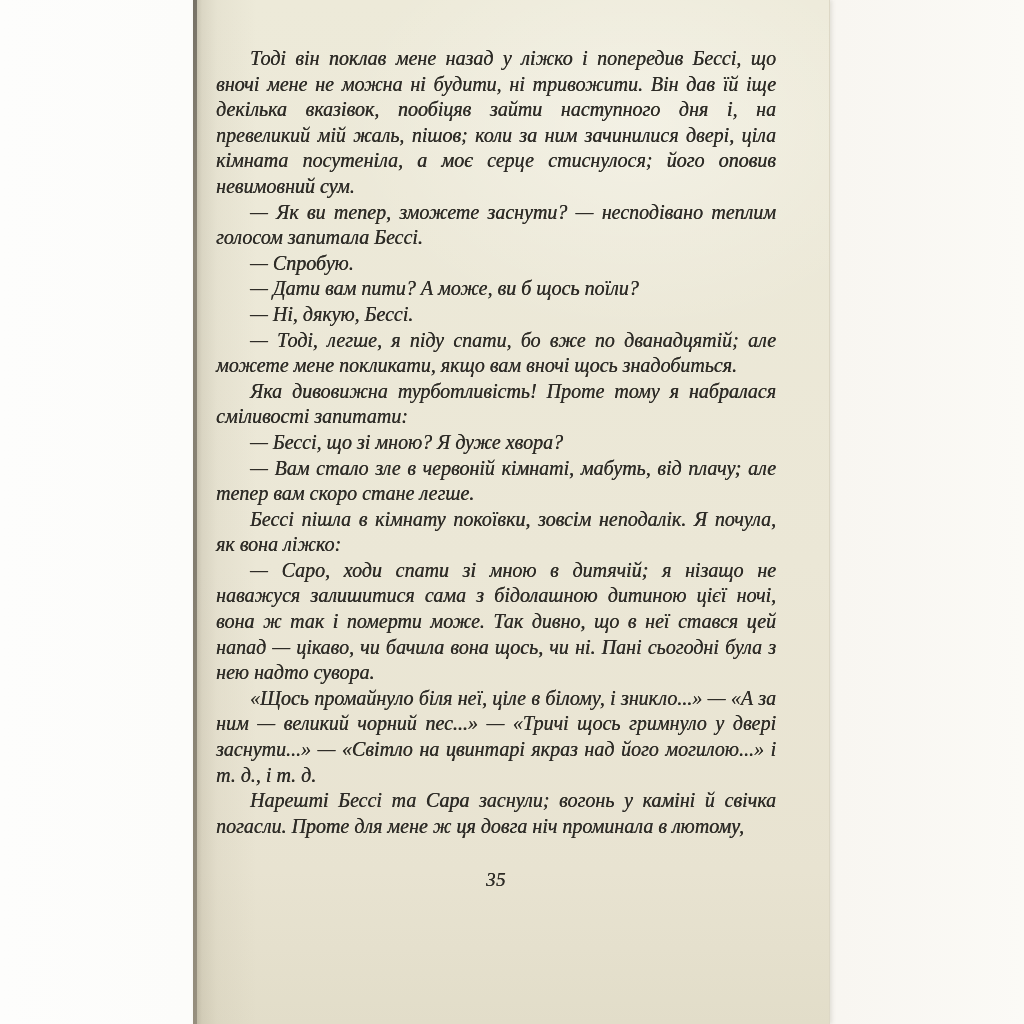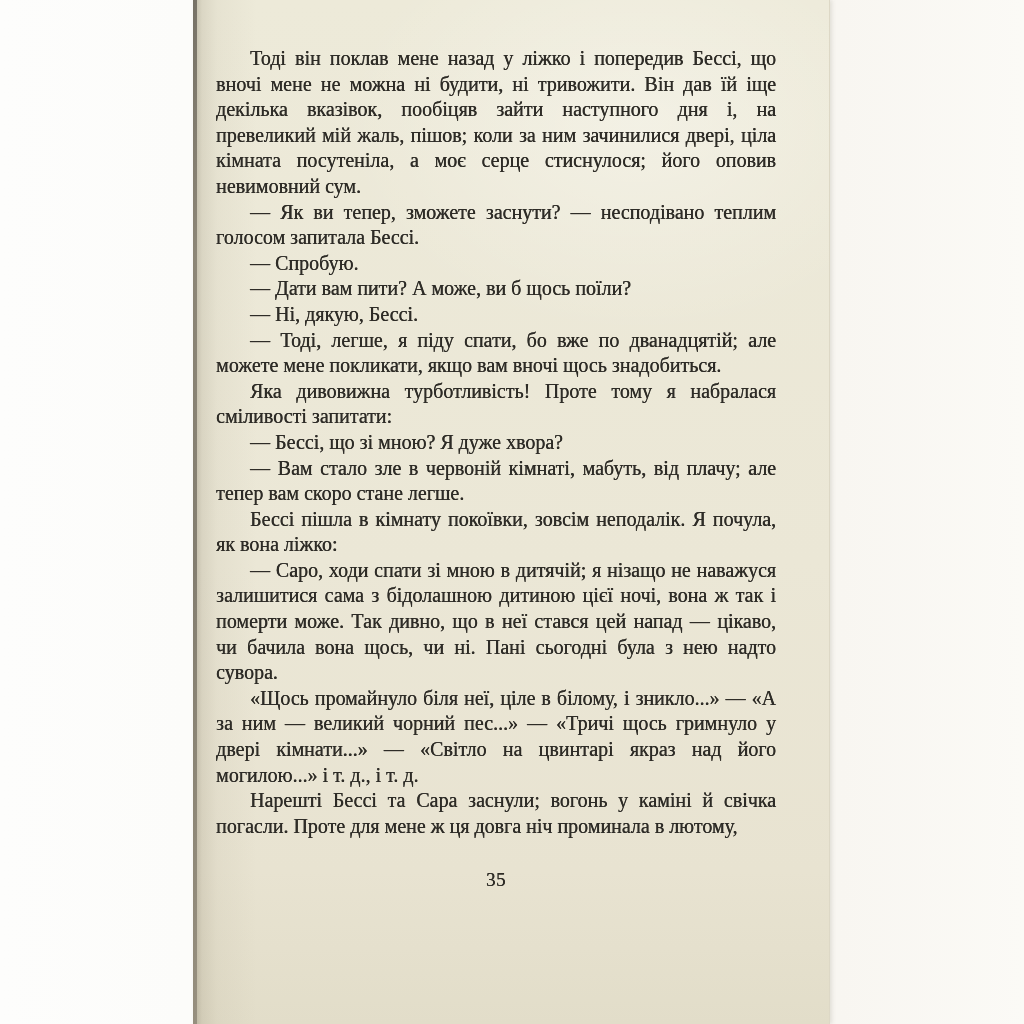--- a/index.html
+++ b/index.html
@@ -28,20 +28,21 @@
     background:
       radial-gradient(ellipse 420px 300px at 70% 12%, rgba(255,255,252,0.35), rgba(255,255,255,0) 70%),
       linear-gradient(to right,
         rgba(108, 99, 80, 0.38) 0px,
         rgba(134, 124, 100, 0.18) 9px,
         rgba(150, 140, 115, 0.08) 24px,
         rgba(0,0,0,0) 64px),
       linear-gradient(to bottom, #edead9 0%, #ebe7d6 55%, #e8e3d1 85%, #e2ddc9 100%);
     border-right: 1px solid #ddd8c6;
     box-shadow: 2px 0 4px rgba(120,115,100,0.18);
+    font-style: italic;
   }
   .spine-line {
     position: absolute;
     left: 0;
     top: 0;
     width: 4px;
     height: 100%;
     background: linear-gradient(to bottom,
       #5e5950 0%, #7b7466 25%, #6f695d 55%, #7e7768 80%, #8a8273 100%);
     opacity: 0.75;
@@ -84,18 +85,18 @@
       <p class="para">— Як ви тепер, зможете заснути? — несподівано теплим голосом запитала Бессі.</p>
       <p class="para">— Спробую.</p>
       <p class="para">— Дати вам пити? А може, ви б щось поїли?</p>
       <p class="para">— Ні, дякую, Бессі.</p>
       <p class="para">— Тоді, легше, я піду спати, бо вже по дванадцятій; але можете мене покликати, якщо вам вночі щось знадобиться.</p>
       <p class="para">Яка дивовижна турботливість! Проте тому я набралася сміливості запитати:</p>
       <p class="para">— Бессі, що зі мною? Я дуже хвора?</p>
       <p class="para">— Вам стало зле в червоній кімнаті, мабуть, від плачу; але тепер вам скоро стане легше.</p>
       <p class="para">Бессі пішла в кімнату покоївки, зовсім неподалік. Я почула, як вона ліжко:</p>
       <p class="para">— Саро, ходи спати зі мною в дитячій; я нізащо не наважуся залишитися сама з бідолашною дитиною цієї ночі, вона ж так і померти може. Так дивно, що в неї стався цей напад — цікаво, чи бачила вона щось, чи ні. Пані сьогодні була з нею надто сувора.</p>
-      <p class="para">«Щось промайнуло біля неї, ціле в білому, і зникло...» — «А за ним — великий чорний пес...» — «Тричі щось гримнуло у двері кімнати...» — «Світло на цвинтарі якраз над його могилою...» і т. д., і т. д.</p>
+      <p class="para">«Щось промайнуло біля неї, ціле в білому, і зникло...» — «А за ним — великий чорний пес...» — «Тричі щось гримнуло у двері заснути...» — «Світло на цвинтарі якраз над його могилою...» і т. д., і т. д.</p>
       <p class="para">Нарешті Бессі та Сара заснули; вогонь у каміні й свічка погасли. Проте для мене ж ця довга ніч проминала в лютому,</p>
       <div class="page-number">35</div>
     </div>
   </div>
 </div>
 
 </body></html>

